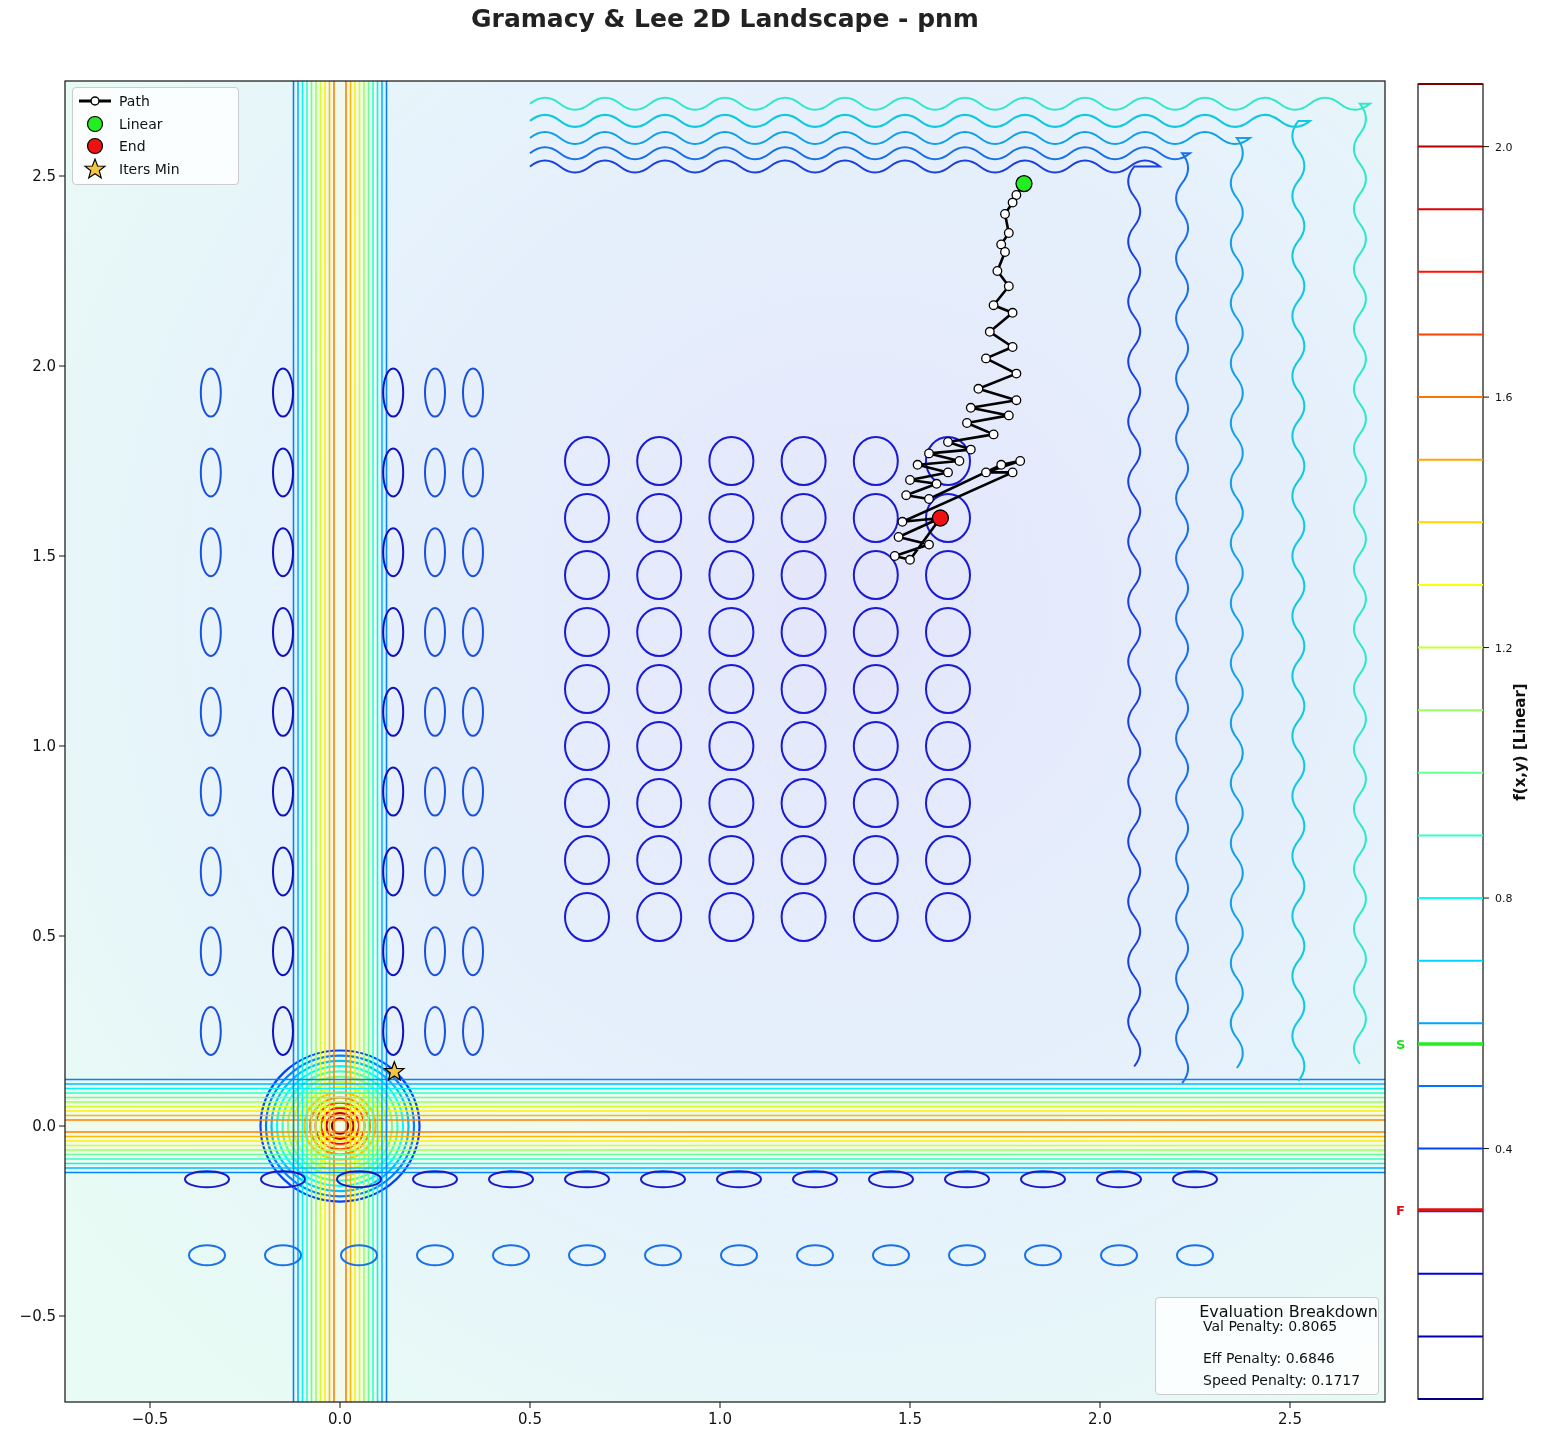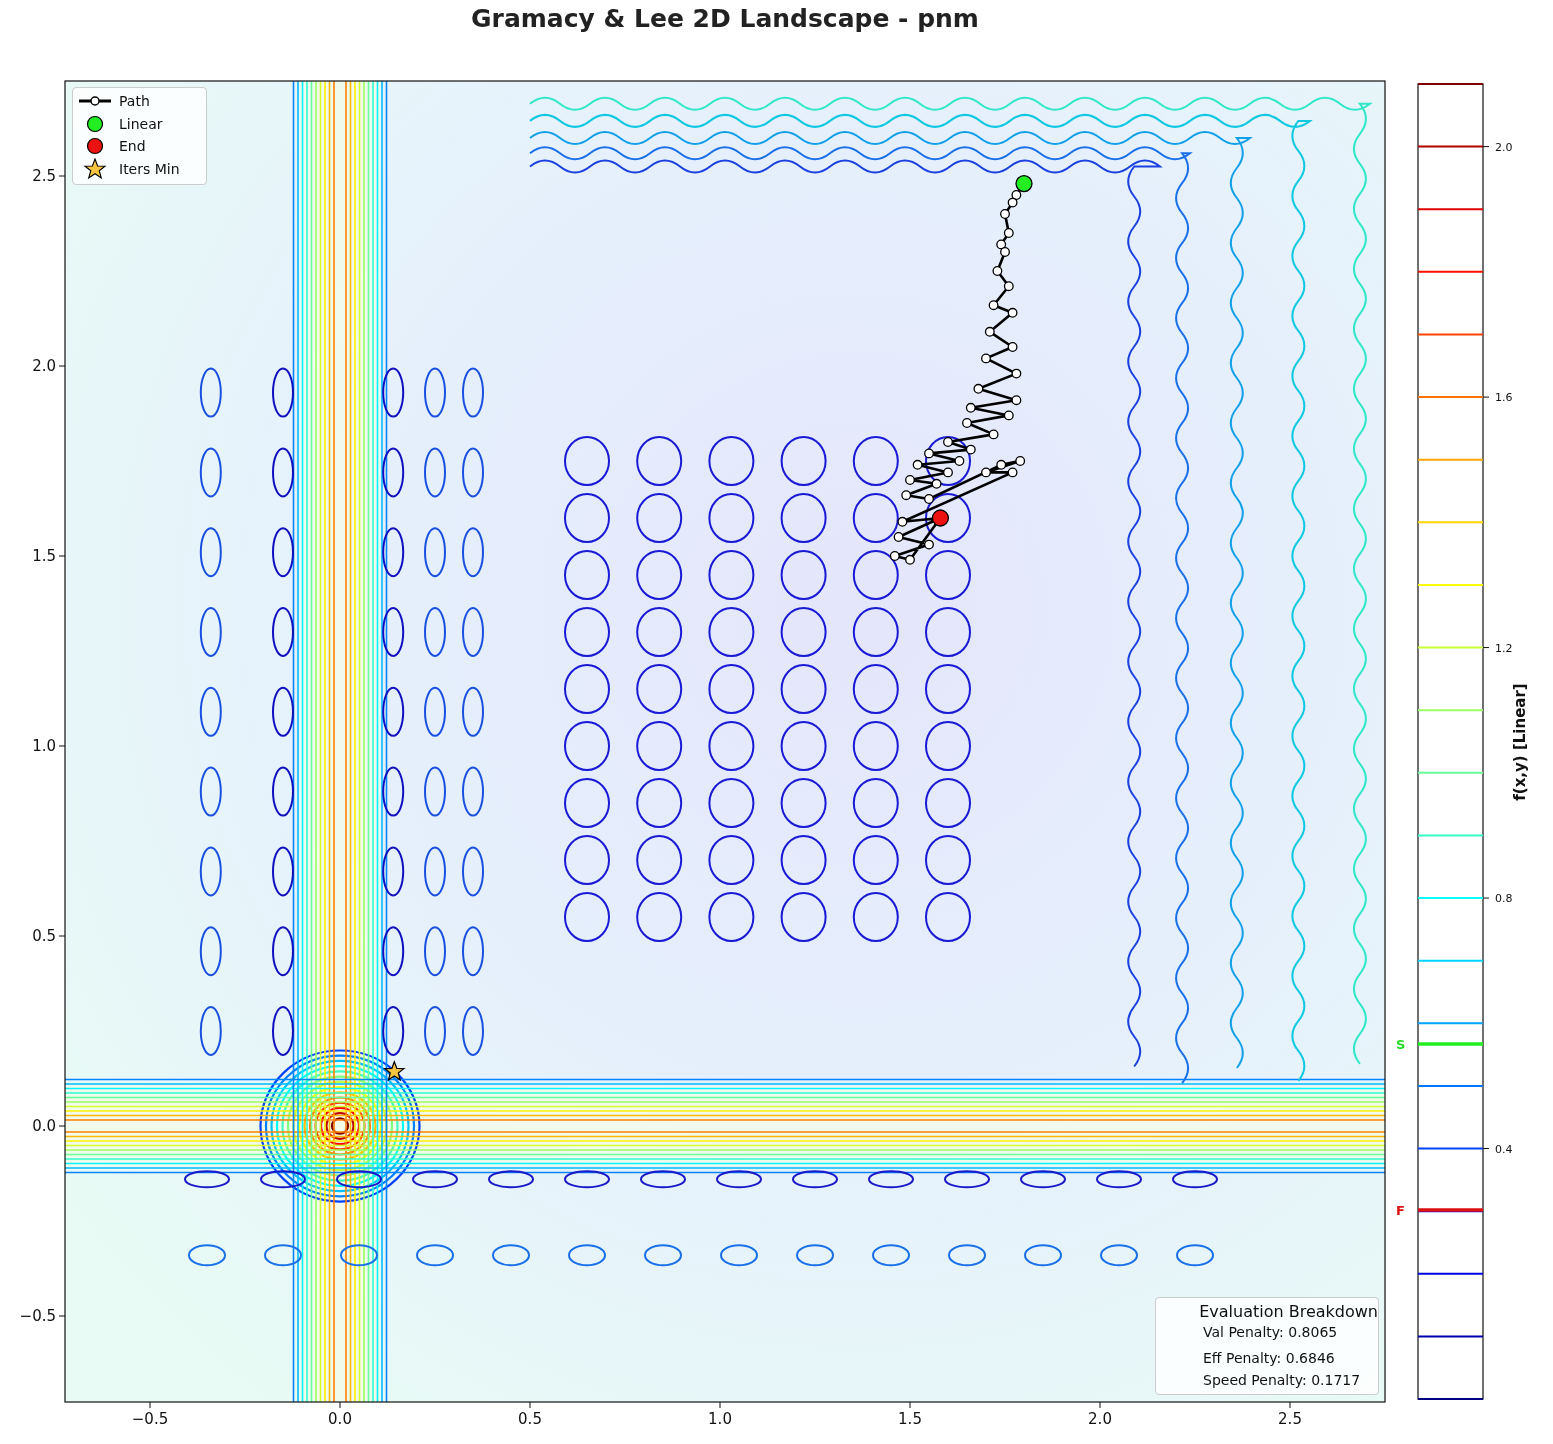--- a/index.html
+++ b/index.html
@@ -1,20 +1,20 @@
 <!DOCTYPE html>
 <html><head>
 <meta charset="utf-8">
 <style>
   html, body { margin:0; padding:0; background:#ffffff; }
   body { width:1553px; height:1444px; position:relative; overflow:hidden; font-family:"DejaVu Sans", sans-serif; color:#222; }
   .title { position:absolute; left:65px; width:1320px; top:8px; text-align:center; font-weight:bold; font-size:25px; line-height:22px; color:#222; }
   .title div { white-space:nowrap; }
   #plot { position:absolute; left:0; top:0; }
-  .legend { position:absolute; left:72px; top:87px; width:133px; height:96px; background:rgba(255,255,255,0.82); border:1px solid #ccc; border-radius:4px; font-size:14px; }
+  .legend { position:absolute; left:72px; top:87px; width:133px; height:96px; background:rgba(255,255,255,0.82); border:1px solid #ccc; border-radius:4px; font-size:14px;padding-left:32px; }
   .legend-row { position:absolute; left:0; height:22px; display:flex; align-items:center; }
   .legend-row .sym { width:46px; height:22px; position:relative; }
   .legend-row .lbl { color:#111; }
   .evalbox { position:absolute; left:1155px; top:1297px; width:222px; height:96px; background:rgba(255,255,255,0.82); border:1px solid #ccc; border-radius:4px; font-size:14px; }
   .evalbox .hdr { position:absolute; left:0; width:222px; top:4px; text-align:right; font-size:16px; color:#111; }
   .evalbox .row { position:absolute; left:47px; color:#111; white-space:nowrap; }
   .cbar-label { position:absolute; left:1520px; top:742px; transform:translate(-50%,-50%) rotate(-90deg); font-weight:bold; font-size:15px; white-space:nowrap; color:#111; }
   .cb-tick { position:absolute; left:1495px; font-size:11px; color:#111; transform:translateY(-50%); }
   .cb-mark { position:absolute; left:1396px; font-size:13px; font-weight:bold; transform:translateY(-50%); }
   .ytick { position:absolute; right:1497px; font-size:15px; color:#111; transform:translateY(-50%); text-align:right; }
@@ -376,21 +376,21 @@
   <div class="legend-row" style="top:70px">
     <div class="sym"><svg width="46" height="22">
           <polygon points="22,1 24.6,8 32,8.2 26.2,12.7 28.3,20 22,15.7 15.7,20 17.8,12.7 12,8.2 19.4,8" fill="#f5c542" stroke="#000" stroke-width="1.1"></polygon>
         </svg></div>
     <span class="lbl">Iters Min</span>
   </div>
 </div>
 
 <div class="evalbox">
   <div class="hdr">Evaluation Breakdown</div>
-  <div class="row" style="top:26px">Val Penalty: 0.8065</div>
+  <div class="row" style="top:20px">Val Penalty: 0.8065</div>
   <div class="row" style="top:52px">Eff Penalty: 0.6846</div>
   <div class="row" style="top:74px">Speed Penalty: 0.1717</div>
 </div>
 
 <div>
   <div class="cb-tick" style="top:147px">2.0</div>
   <div class="cb-tick" style="top:397px">1.6</div>
   <div class="cb-tick" style="top:648px">1.2</div>
   <div class="cb-tick" style="top:898px">0.8</div>
   <div class="cb-tick" style="top:1149px">0.4</div>

